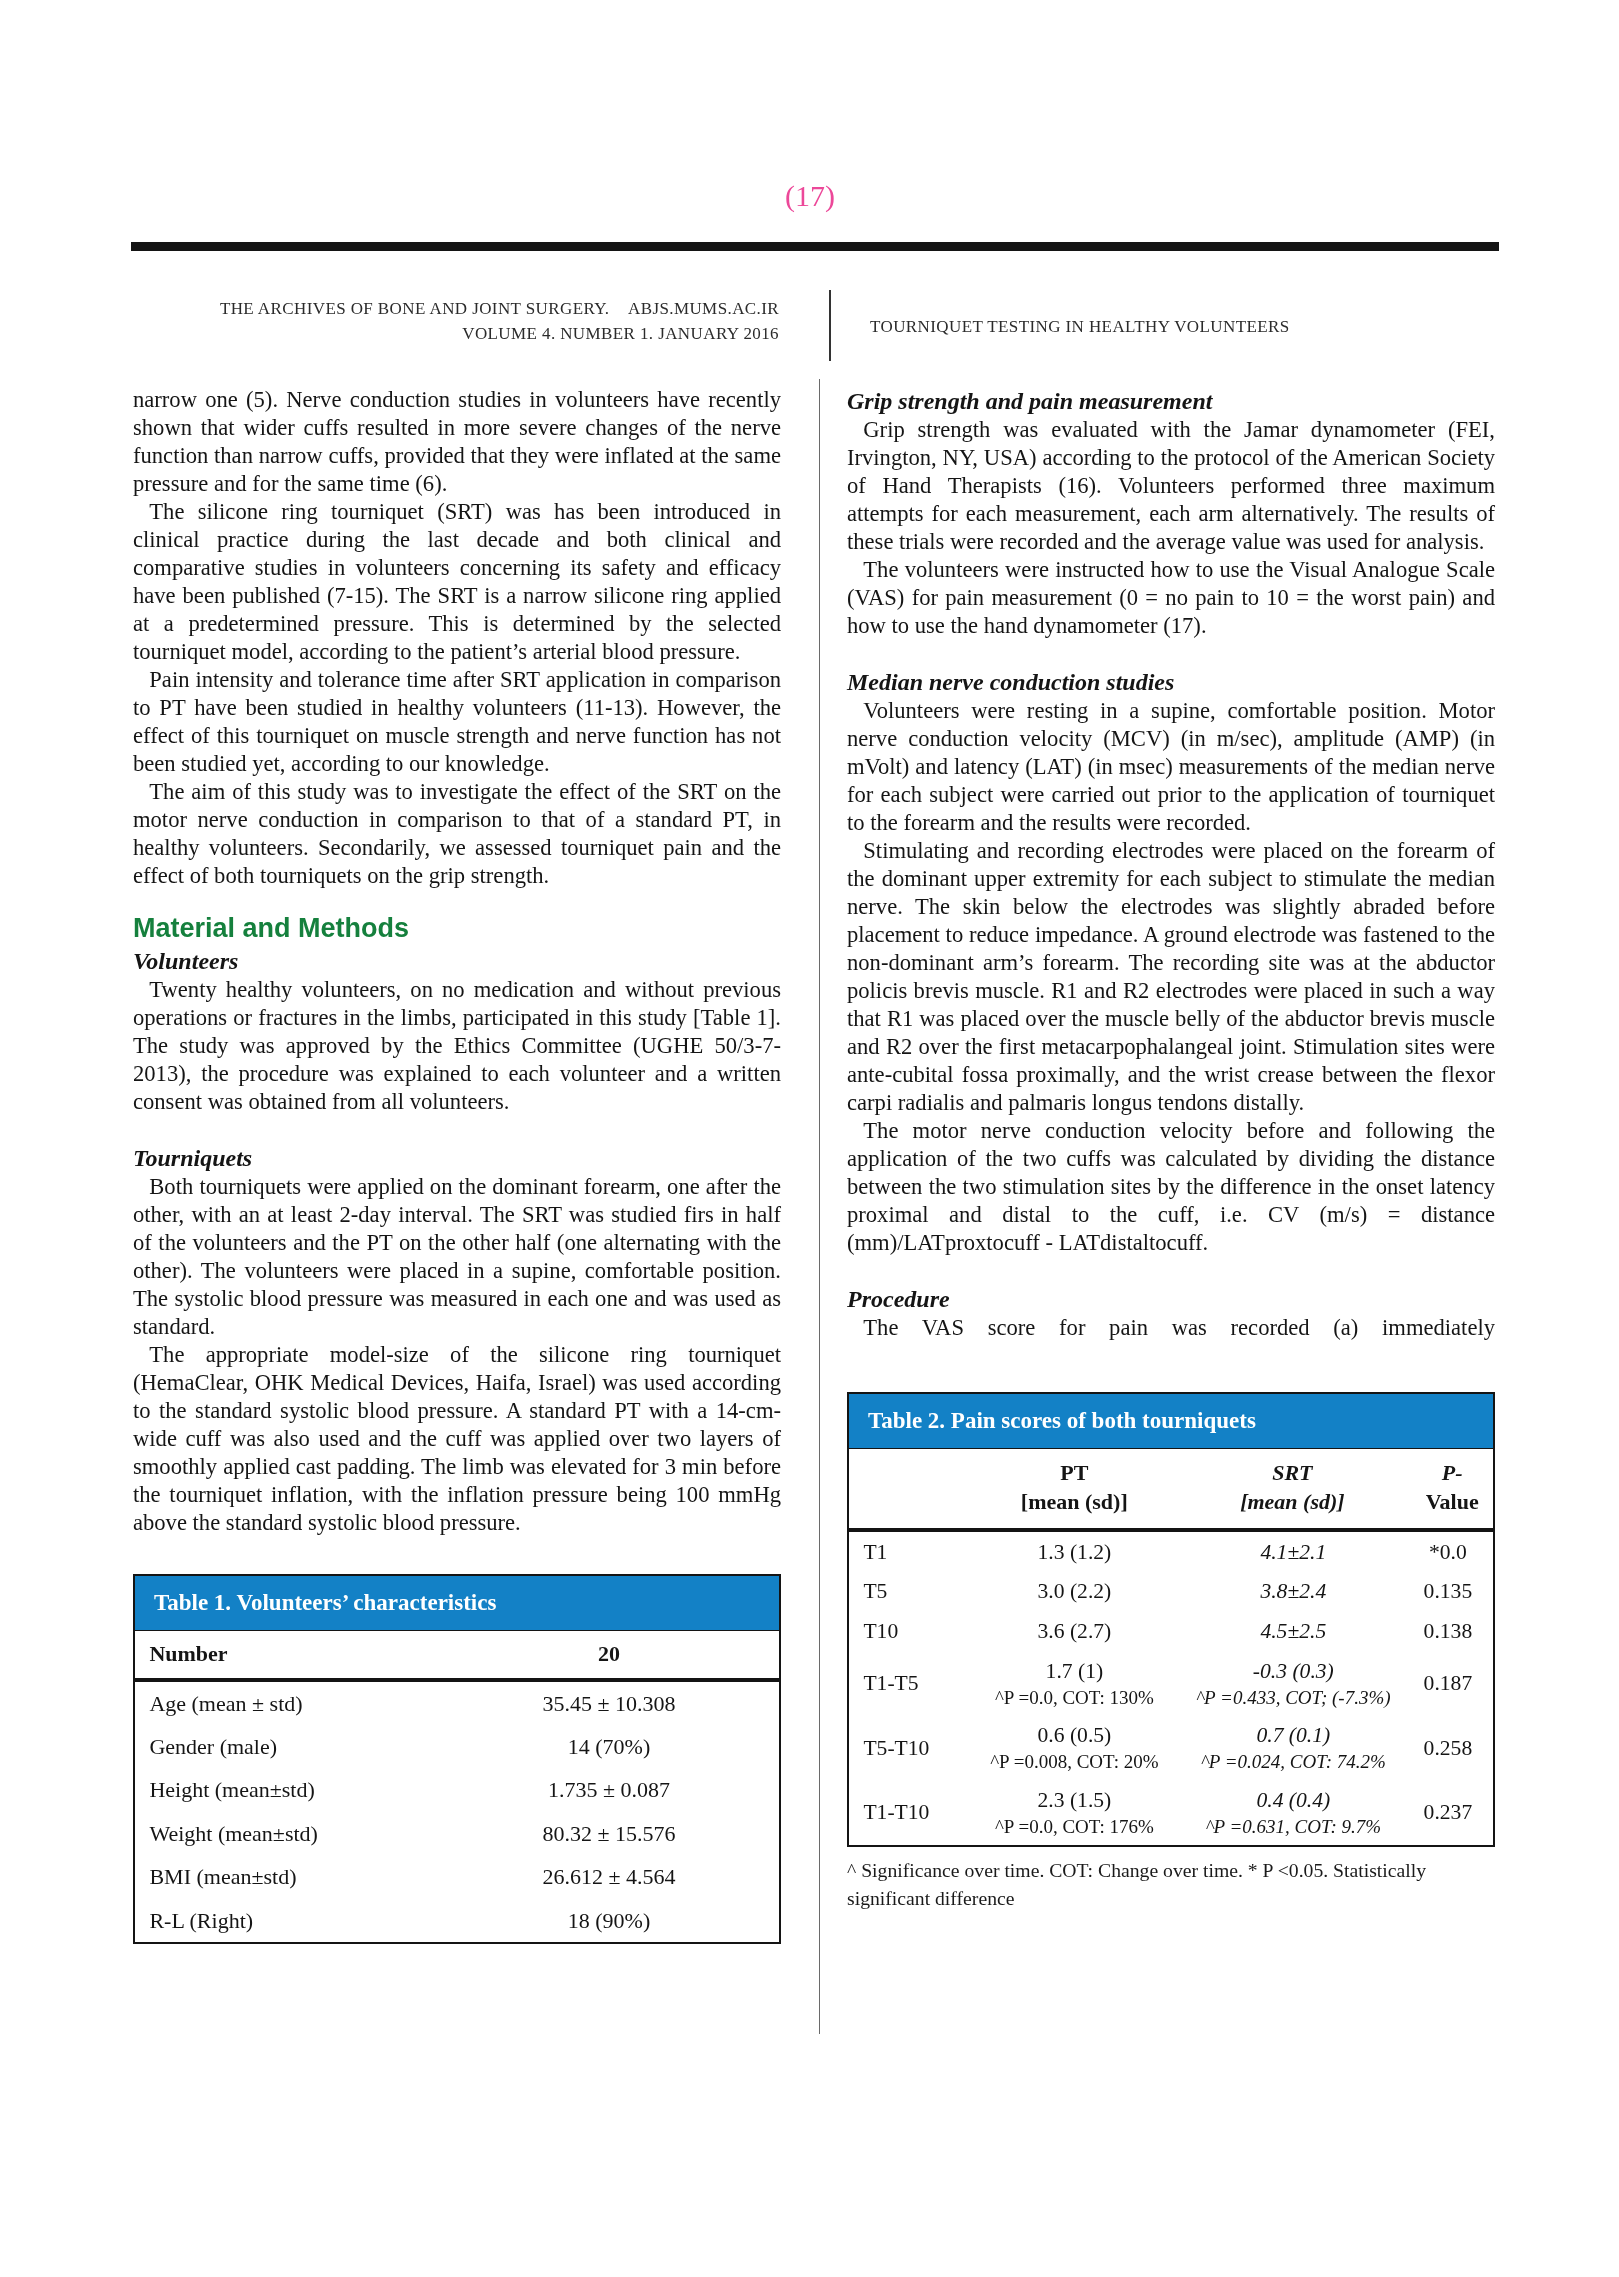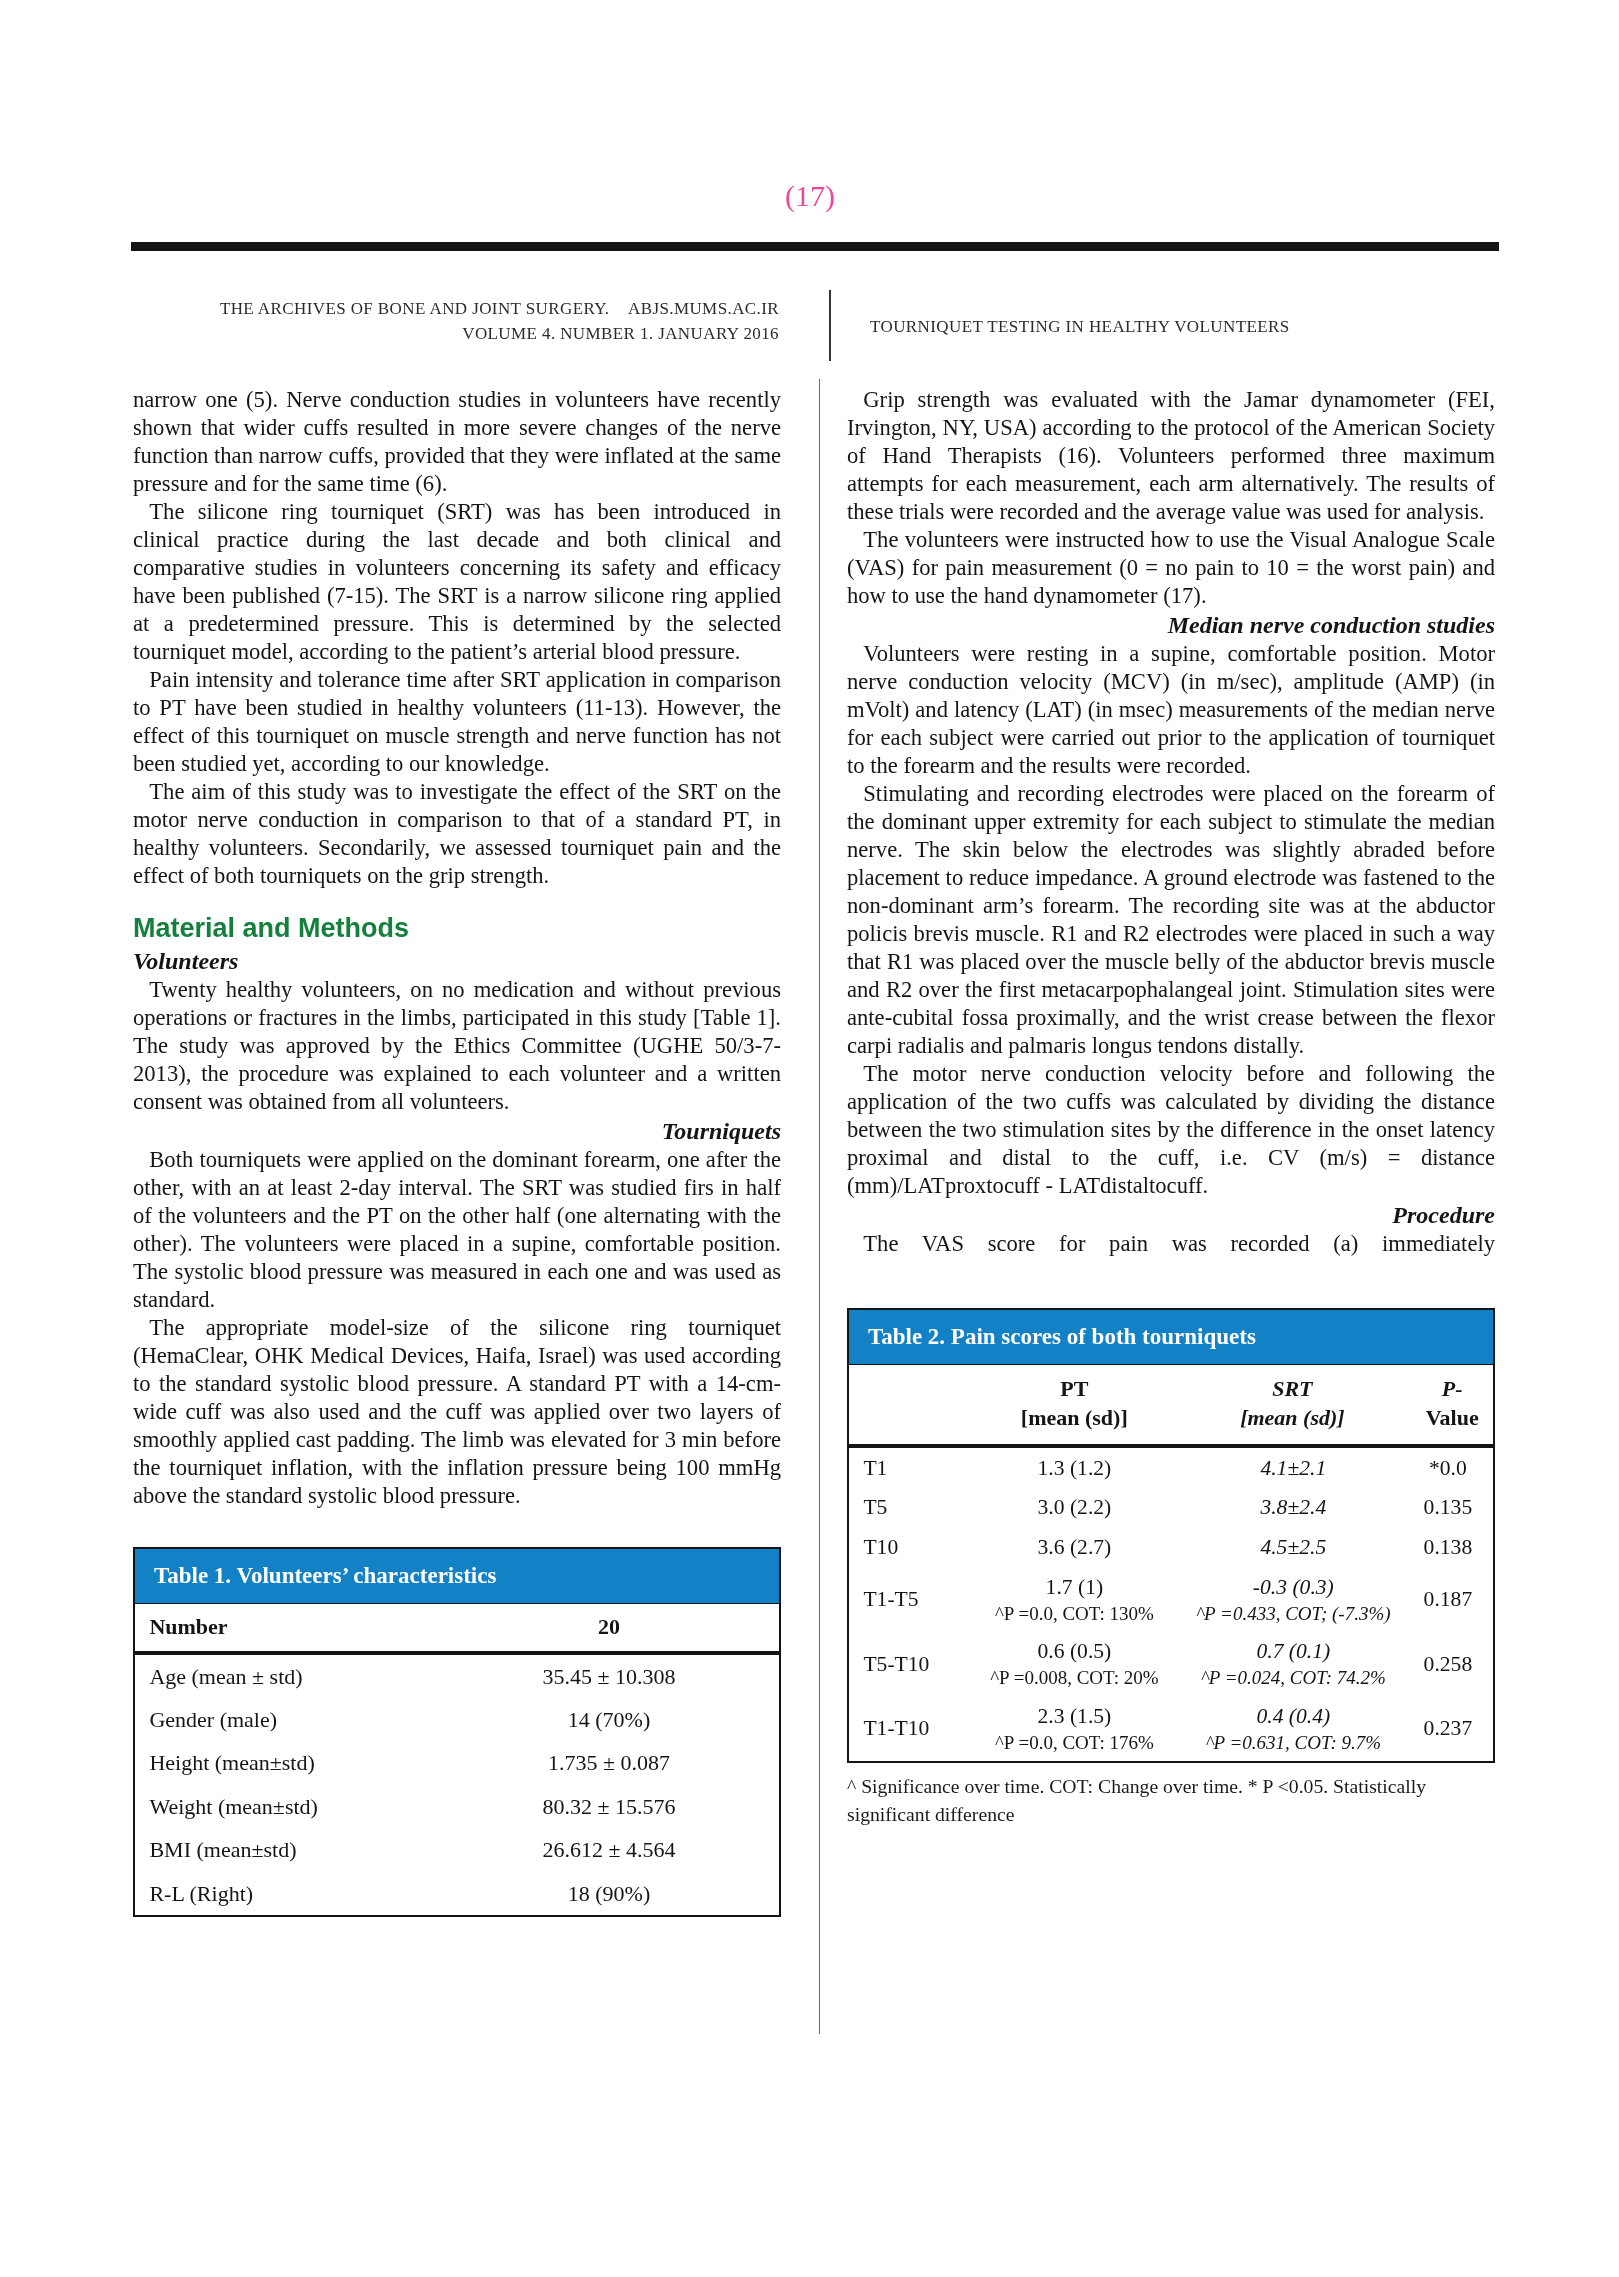--- a/index.html
+++ b/index.html
@@ -47,21 +47,21 @@
   .h-red{
     margin:23px 0 1.9px 0;
     font-family:"Liberation Sans",sans-serif;
     font-weight:bold;font-size:27px;line-height:31px;
     color:#15803d;text-align:left;
   }
   .h-sub{
     margin:0;font-weight:bold;font-style:italic;
     font-size:24px;line-height:30px;text-align:left;
   }
-  .h-sub.spaced{text-align:right;}
+  .h-sub.spaced{margin-top:27px;}
   
   .datatable{
     margin-top:37px;
     border:2.9px solid #141414;
     text-align:left;text-align-last:auto;
   }
   .t2{margin-top:50px;}
   .t-bar{
     background:#1381c6;color:#ffffff;
     font-weight:bold;font-size:23px;
@@ -153,20 +153,21 @@
         <div class="t1-value">26.612 ± 4.564</div>
       </div>
       <div class="t1-row">
         <div class="t1-label">R-L (Right)</div>
         <div class="t1-value">18 (90%)</div>
       </div>
     </div>
   </div>
 
   <div class="col col-right">
+    <h3 class="h-sub">Grip strength and pain measurement</h3>
     <p class="para">Grip strength was evaluated with the Jamar dynamometer (FEI, Irvington, NY, USA) according to the protocol of the American Society of Hand Therapists (16). Volunteers performed three maximum attempts for each measurement, each arm alternatively. The results of these trials were recorded and the average value was used for analysis.</p>
     <p class="para">The volunteers were instructed how to use the Visual Analogue Scale (VAS) for pain measurement (0 = no pain to 10 = the worst pain) and how to use the hand dynamometer (17).</p>
 
     <h3 class="h-sub spaced">Median nerve conduction studies</h3>
     <p class="para">Volunteers were resting in a supine, comfortable position. Motor nerve conduction velocity (MCV) (in m/sec), amplitude (AMP) (in mVolt) and latency (LAT) (in msec) measurements of the median nerve for each subject were carried out prior to the application of tourniquet to the forearm and the results were recorded.</p>
     <p class="para">Stimulating and recording electrodes were placed on the forearm of the dominant upper extremity for each subject to stimulate the median nerve. The skin below the electrodes was slightly abraded before placement to reduce impedance. A ground electrode was fastened to the non-dominant arm’s forearm. The recording site was at the abductor policis brevis muscle. R1 and R2 electrodes were placed in such a way that R1 was placed over the muscle belly of the abductor brevis muscle and R2 over the first metacarpophalangeal joint. Stimulation sites were ante-cubital fossa  proximally, and the wrist crease between the flexor carpi radialis and palmaris longus tendons distally.</p>
     <p class="para">The motor nerve conduction velocity before and following the application of the two cuffs was calculated by dividing the distance between the two stimulation sites by the difference in the onset latency proximal and distal to the cuff, i.e. CV (m/s) = distance (mm)/LATproxtocuff - LATdistaltocuff.</p>
 
     <h3 class="h-sub spaced">Procedure</h3>
     <p class="para stretch">The VAS score for pain was recorded (a) immediately</p>

